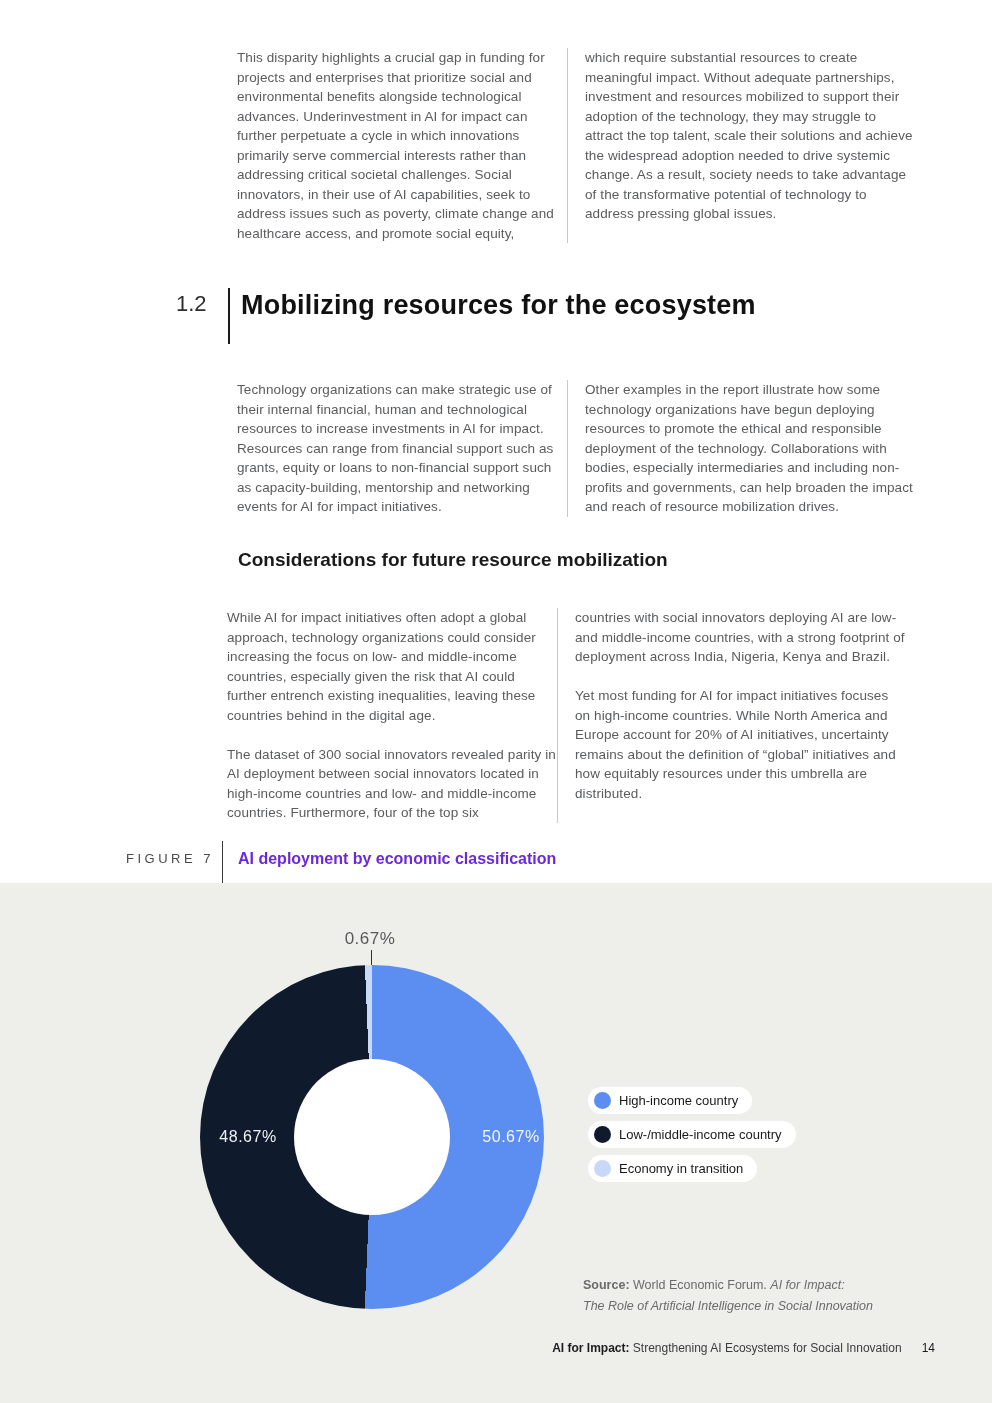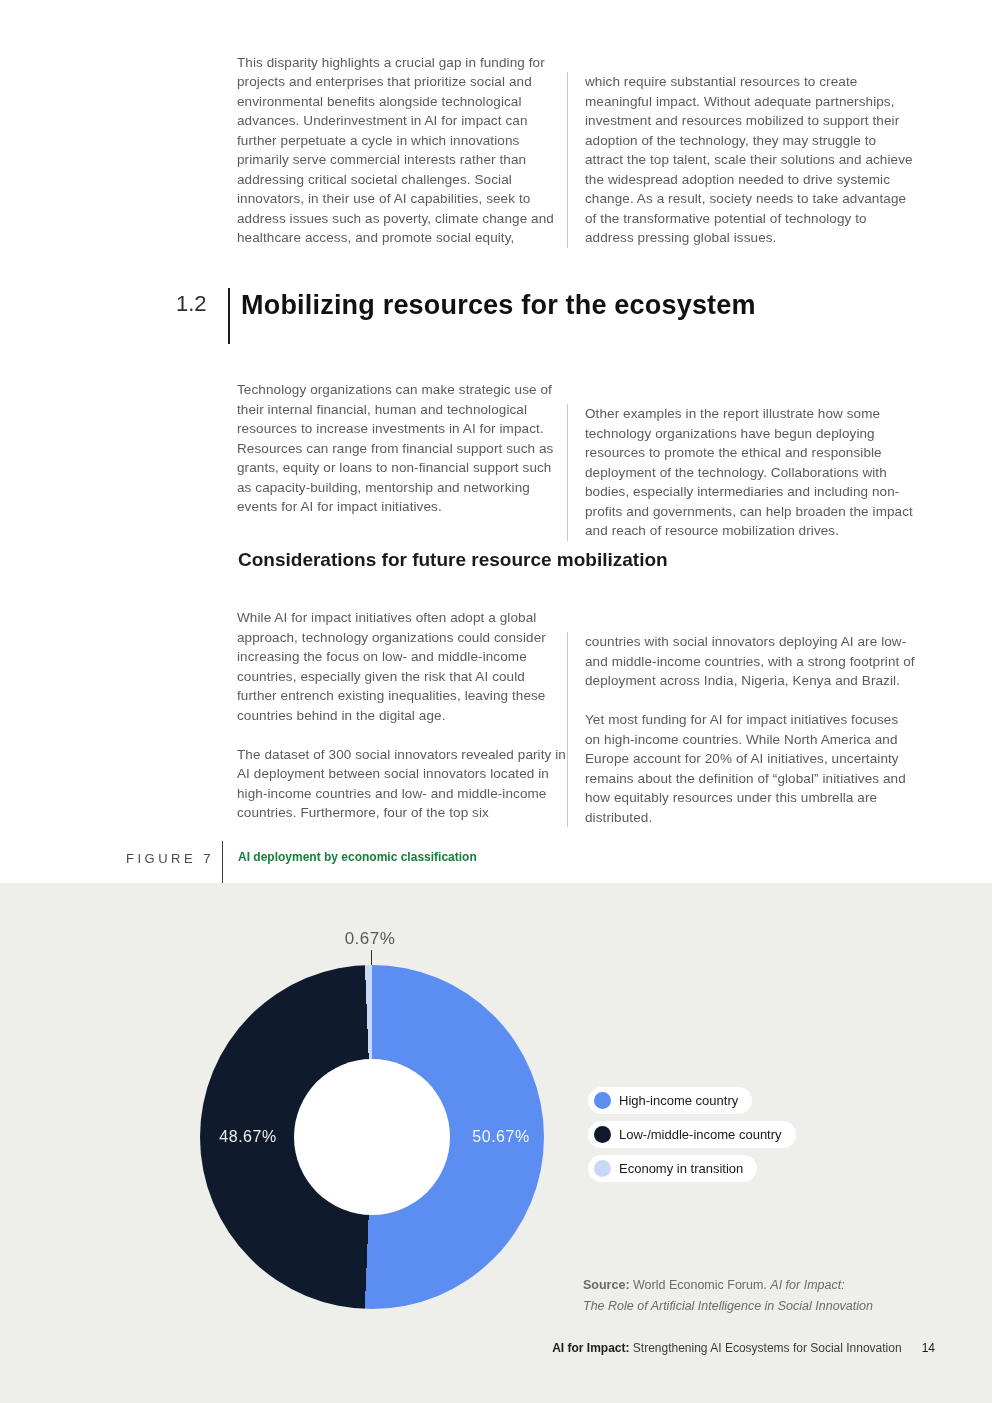--- a/index.html
+++ b/index.html
@@ -3,41 +3,41 @@
 <meta charset="utf-8">
 <style>
   * { margin:0; padding:0; box-sizing:border-box; }
   html,body { background:#ffffff; }
   body { font-family:"Liberation Sans", sans-serif; }
   .page { position:relative; width:992px; height:1403px; background:#ffffff; overflow:hidden; }
 
   
   .twocol { position:absolute; display:flex; width:694px; }
   .col { width:330px; font-size:13.5px; line-height:19.5px; color:#5a5b5d; letter-spacing:.1px; white-space:pre-line; }
-  .col.right { width:350px; border-left:1px solid #c9c9c9; padding-left:17px;margin-top:24px; }
+  .col.right { width:350px; border-left:1px solid #c9c9c9; padding-left:17px; }
 
   
   .sec-num { position:absolute; left:176px; top:291px; font-size:22px; font-weight:400; color:#2e2e2e; }
   .sec-bar { position:absolute; left:228px; top:288px; width:2px; height:56px; background:#1a1a1a; }
   .sec-title { position:absolute; left:241px; top:290px; font-size:27px; font-weight:700; color:#111; letter-spacing:.2px; }
 
   .subheading { position:absolute; left:238px; top:549px; font-size:19px; font-weight:700; color:#1a1a1a; }
 
   
   .fig-label { position:absolute; left:126px; top:851px; font-size:13px; letter-spacing:3.5px; color:#4a4a4a; }
   .fig-bar { position:absolute; left:222px; top:841px; width:1px; height:42px; background:#3a3a3a; }
-  .fig-caption { position:absolute; left:238px; top:850px; font-size:12px; font-weight:700; color:#15803d; }
+  .fig-caption { position:absolute; left:238px; top:850px; font-size:16px; font-weight:700; color:#6d28d9; }
 
   
   .panel { position:absolute; left:0; top:883px; width:992px; height:520px; background:#eeeeeb; }
 
   .donut { position:absolute; left:200px; top:82px; width:344px; height:344px; border-radius:50%; }
   .donut-hole { position:absolute; left:94px; top:94px; width:156px; height:156px; border-radius:50%; background:#ffffff; }
   .slice-label { position:absolute; transform:translate(-50%,-50%); font-size:16px; letter-spacing:.5px; }
-  .slice-label.high { left:301px; top:172px; color:#f5f7fc; }
+  .slice-label.high { left:311px; top:172px; color:#f5f7fc; }
   .slice-label.low { left:48px; top:172px; color:#eef1f6; }
   .label-transition { position:absolute; left:370px; top:56px; transform:translate(-50%,-50%); font-size:17px; color:#58595b; letter-spacing:.5px; }
   .leader-line { position:absolute; left:371px; top:67px; width:1px; height:17px; background:#2f2f2f; }
 
   .legend { position:absolute; left:588px; top:204px; display:flex; flex-direction:column; gap:7px; align-items:flex-start; }
   .legend-pill { display:flex; align-items:center; gap:8px; background:#ffffff; border-radius:15px; padding:5px 14px 5px 6px; }
   .legend-dot { width:17px; height:17px; border-radius:50%; flex:0 0 auto; }
   .legend-text { font-size:13px; color:#191919; }
 
   .source { position:absolute; left:583px; top:392px; font-size:12.5px; line-height:21px; color:#6b6b6b; }
@@ -46,37 +46,37 @@
 
   .footer { position:absolute; right:57px; top:458px; font-size:12px; color:#3c3c3c; white-space:nowrap; }
   .footer .b { font-weight:700; color:#1d1d1d; }
   .footer .pagenum { margin-left:20px; color:#1d1d1d; }
 </style>
 </head>
 <body>
 
 <div class="page">
 
-  <div class="twocol" style="left:237px; top:48px;align-items:flex-end;">
+  <div class="twocol" style="left:237px; top:48px;">
     <div class="col">This disparity highlights a crucial gap in funding for projects and enterprises that prioritize social and environmental benefits alongside technological advances. Underinvestment in AI for impact can further perpetuate a cycle in which innovations primarily serve commercial interests rather than addressing critical societal challenges. Social innovators, in their use of AI capabilities, seek to address issues such as poverty, climate change and healthcare access, and promote social equity,</div>
     <div class="col right">which require substantial resources to create meaningful impact. Without adequate partnerships, investment and resources mobilized to support their adoption of the technology, they may struggle to attract the top talent, scale their solutions and achieve the widespread adoption needed to drive systemic change. As a result, society needs to take advantage of the transformative potential of technology to address pressing global issues.</div>
   </div>
 
   <div class="sec-num">1.2</div>
   <div class="sec-bar"></div>
   <h1 class="sec-title">Mobilizing resources for the ecosystem</h1>
 
   <div class="twocol" style="left:237px; top:380px;">
     <div class="col">Technology organizations can make strategic use of their internal financial, human and technological resources to increase investments in AI for impact. Resources can range from financial support such as grants, equity or loans to non-financial support such as capacity-building, mentorship and networking events for AI for impact initiatives.</div>
     <div class="col right">Other examples in the report illustrate how some technology organizations have begun deploying resources to promote the ethical and responsible deployment of the technology. Collaborations with bodies, especially intermediaries and including non-profits and governments, can help broaden the impact and reach of resource mobilization drives.</div>
   </div>
 
   <h2 class="subheading">Considerations for future resource mobilization</h2>
 
-  <div class="twocol" style="left:237px; top:608px;">
+  <div class="twocol" style="left:227px; top:608px;">
     <div class="col">While AI for impact initiatives often adopt a global approach, technology organizations could consider increasing the focus on low- and middle-income countries, especially given the risk that AI could further entrench existing inequalities, leaving these countries behind in the digital age.
 
 The dataset of 300 social innovators revealed parity in AI deployment between social innovators located in high-income countries and low- and middle-income countries. Furthermore, four of the top six</div>
     <div class="col right">countries with social innovators deploying AI are low-and middle-income countries, with a strong footprint of deployment across India, Nigeria, Kenya and Brazil.
 
 Yet most funding for AI for impact initiatives focuses on high-income countries. While North America and Europe account for 20% of AI initiatives, uncertainty remains about the definition of “global” initiatives and how equitably resources under this umbrella are distributed.</div>
   </div>
 
   <div class="fig-label">FIGURE 7</div>
   <div class="fig-bar"></div>

